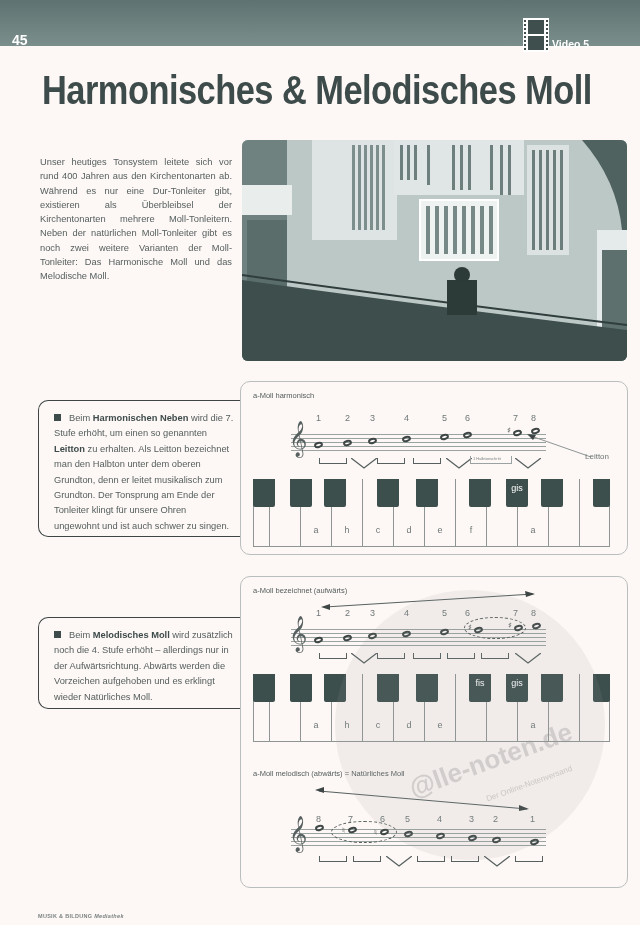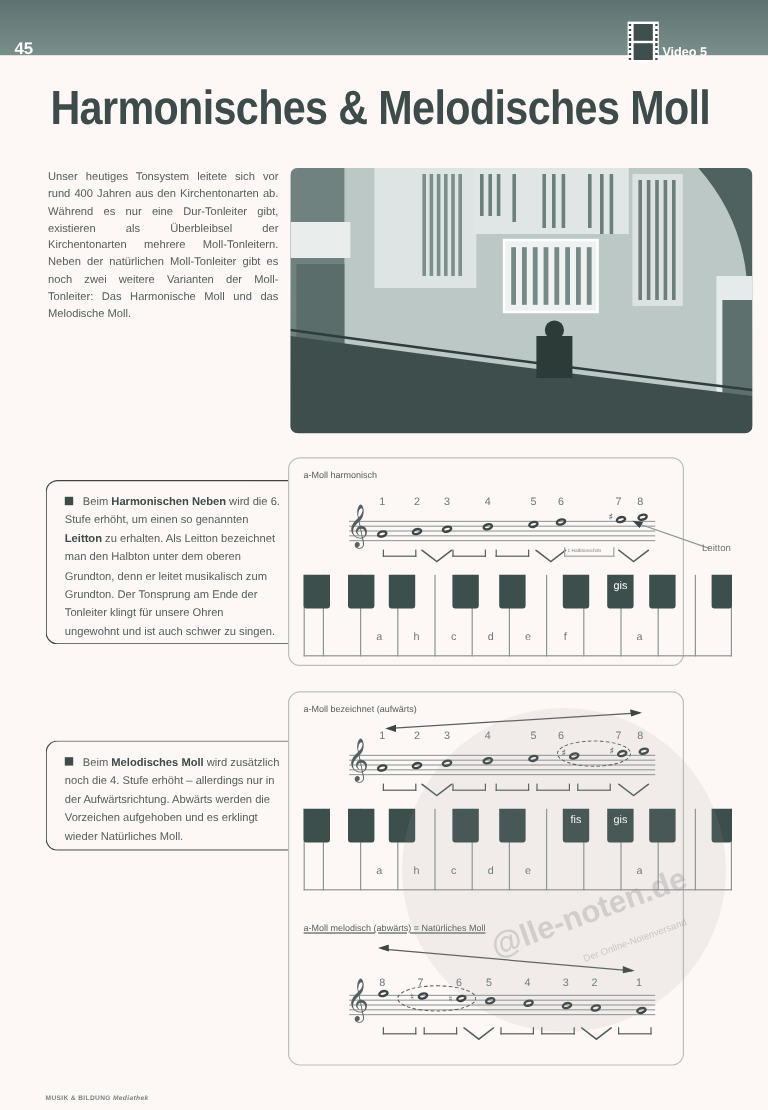--- a/index.html
+++ b/index.html
@@ -14,34 +14,34 @@
   .film .cell { position: absolute; left: 5px; width: 16px; height: 14px; background: #3f4f4d; }
   .film .c1 { top: 2px; } .film .c2 { top: 18px; }
   .film .holes { position: absolute; top: 2px; width: 2px; height: 30px;
     background: repeating-linear-gradient(180deg, #3f4f4d 0 2px, #fff 2px 4px); }
   .film .hl { left: 1px; } .film .hr { right: 1px; }
   .video-label { color: #fff; font-weight: bold; font-size: 10.5px; margin-left: 3px; margin-bottom: 2px; }
 
   .title { position: absolute; left: 42px; top: 68px; font-size: 40px; font-weight: bold;
     color: #3d4b4a; letter-spacing: -0.6px; transform: scaleX(0.86); transform-origin: left top; white-space: nowrap; }
 
-  .intro { position: absolute; left: 40px; top: 140px; width: 192px; font-size: 9.3px; line-height: 14.3px;
+  .intro { position: absolute; left: 40px; top: 155px; width: 192px; font-size: 9.3px; line-height: 14.3px;
     color: #55605f; text-align: justify; hyphens: auto; }
 
   .photo { position: absolute; left: 242px; top: 140px; width: 385px; height: 221px; border-radius: 6px; overflow: hidden;
     background: linear-gradient(180deg, #c8d2d0 0%, #a9b8b5 45%, #5d6e6b 100%); }
 
   .callout { position: absolute; left: 38px; background: #fdf7f5; border: 1.3px solid #3d4645; border-right: none;
     border-radius: 10px 0 0 10px; padding: 10px 8px 10px 15px; font-size: 9.3px; line-height: 15.4px; color: #55605f; }
   .callout b { color: #3d4b4a; }
   .callout .sq { display: inline-block; width: 7px; height: 7px; background: #3d4b4a; margin-right: 8px; vertical-align: 0; }
   .callout.c1 { top: 400px; width: 204px; height: 137px; }
   .callout.c2 { top: 617px; width: 204px; height: 92px; }
 
-  .panel { position: absolute; left: 240px; width: 330px; border: 1px solid #b9bfbe; border-radius: 10px; background: #fdf7f5; }
+  .panel { position: absolute; left: 240px; width: 388px; border: 1px solid #b9bfbe; border-radius: 10px; background: #fdf7f5; }
   .panel.p1 { top: 381px; height: 174px; }
   .panel.p2 { top: 576px; height: 312px; }
   .panel-label { position: absolute; font-size: 7.5px; color: #55605f; }
 
   .staff { position: absolute; }
   .staff .line { position: absolute; left: 0; height: 1px; background: #9aa3a2; }
   .clef { position: absolute; font-family: "DejaVu Serif", serif; font-size: 31px; color: #55605f; line-height: 1; }
   .note { position: absolute; width: 9px; height: 6px; border: 2px solid #3d4645; border-radius: 50%; background: transparent; transform: rotate(-15deg); }
   .acc { position: absolute; font-size: 8px; color: #3d4645; font-family: "DejaVu Sans", sans-serif; }
   .num { position: absolute; font-size: 9px; color: #6e7877; }
@@ -136,21 +136,21 @@
     <rect x="355" y="90" width="30" height="131" fill="#e5ebea"></rect>
     <rect x="360" y="110" width="25" height="111" fill="#5d706d"></rect>
     <path d="M0 140 Q180 165 385 190 L385 221 L0 221 Z" fill="#3d4e4c"></path>
     <path d="M0 135 Q180 160 385 185" stroke="#2f3e3c" stroke-width="2" fill="none"></path>
     <rect x="205" y="140" width="30" height="35" fill="#2c3a38"></rect>
     <circle cx="220" cy="135" r="8" fill="#2c3a38"></circle>
   </svg>
 </div>
 
 <div class="callout c1">
-  <span class="sq"></span><span>Beim </span><b>Harmonischen Neben</b><span> wird die 6. Stufe erhöht, um einen so genannten </span><b>Leitton</b><span> zu erhalten. Als Leitton bezeichnet man den Halbton unter dem oberen Grundton, denn er leitet musikalisch zum Grundton. Der Tonsprung am Ende der Tonleiter klingt für unsere Ohren ungewohnt und ist auch schwer zu singen.</span>
+  <span class="sq"></span><span>Beim </span><b>Harmonischen Neben</b><span> wird die 7. Stufe erhöht, um einen so genannten </span><b>Leitton</b><span> zu erhalten. Als Leitton bezeichnet man den Halbton unter dem oberen Grundton, denn er leitet musikalisch zum Grundton. Der Tonsprung am Ende der Tonleiter klingt für unsere Ohren ungewohnt und ist auch schwer zu singen.</span>
 </div>
 
 <div class="callout c2">
   <span class="sq"></span><span>Beim </span><b>Melodisches Moll</b><span> wird zusätzlich noch die 4. Stufe erhöht – allerdings nur in der Aufwärtsrichtung. Abwärts werden die Vorzeichen aufgehoben und es erklingt wieder Natürliches Moll.</span>
 </div>
 
 <div class="panel p1">
   <div class="panel-label" style="left:12px; top:9px;">a-Moll harmonisch</div>
 
   <div class="staff" style="left:50px; top:46px; width:255px; height:30px;">
@@ -348,21 +348,21 @@
     <div class="bk hl" style="left:216px; width:22px;">
         <span class="lbl">fis</span>
       </div>
     <div class="bk hl" style="left:253px; width:22px;">
         <span class="lbl">gis</span>
       </div>
     <div class="bk" style="left:288px; width:22px;"></div>
     <div class="bk" style="left:340px; width:17px;"></div>
   </div>
 
-  <div class="panel-label" style="left:12px; top:192px;text-decoration:underline;">a-Moll melodisch (abwärts) = Natürliches Moll</div>
+  <div class="panel-label" style="left:12px; top:192px;">a-Moll melodisch (abwärts) = Natürliches Moll</div>
   <svg style="position:absolute; left:74px; top:210px;" width="220" height="26">
     <line x1="4" y1="4" x2="212" y2="22" stroke="#55605f" stroke-width="1"></line>
     <polygon points="214,22 204,18 204,24" fill="#3d4645"></polygon>
     <polygon points="0,3 9,0 9,6" fill="#3d4645"></polygon>
   </svg>
 
   <div class="staff" style="left:50px; top:246px; width:255px; height:30px;">
     <div class="line" style="top:6px; width:255px;"></div>
     <div class="line" style="top:10px; width:255px;"></div>
     <div class="line" style="top:14px; width:255px;"></div>

